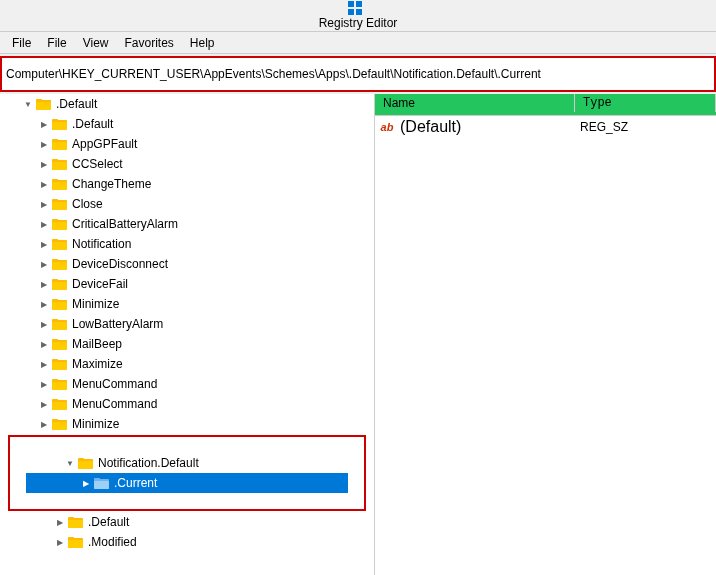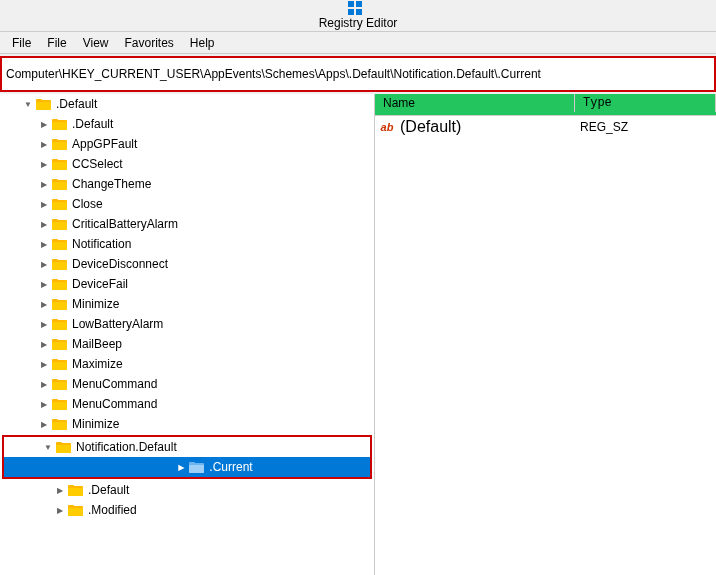--- a/index.html
+++ b/index.html
@@ -427,35 +427,35 @@
       <span class="folder-icon">
         <svg class="folder-svg" viewBox="0 0 16 14">
             <rect x="0" y="3" width="15" height="10" rx="1" fill="#FFB900"></rect>
             <rect x="0" y="5" width="15" height="8" rx="1" fill="#FFCC00"></rect>
             <rect x="0" y="2" width="6" height="3" rx="1" fill="#FFB900"></rect>
           </svg>
       </span>
       <span class="item-label">Minimize</span>
     </div>
 
-    <div style="border: 2px solid #cc0000; margin: 1px 2px; padding: 0;">
+    <div style="border: 2px solid #cc0000; margin: 1px 8px; padding: 16px;">
 
       <div class="tree-item indent-2" style="padding-left: 36px;">
         <span class="expand-arrow expanded"></span>
         <span class="folder-icon">
           <svg class="folder-svg" viewBox="0 0 16 14">
               <rect x="0" y="3" width="15" height="10" rx="1" fill="#FFB900"></rect>
               <rect x="0" y="5" width="15" height="8" rx="1" fill="#FFCC00"></rect>
               <rect x="0" y="2" width="6" height="3" rx="1" fill="#FFB900"></rect>
             </svg>
         </span>
         <span class="item-label">Notification.Default</span>
       </div>
 
-      <div class="tree-item selected" style="padding-left: 52px; justify-content: center;">
+      <div class="tree-item selected" style="padding-left: 52px;">
         <span class="expand-arrow collapsed" style="color:#fff;"></span>
         <span class="folder-icon">
           <svg class="folder-svg" viewBox="0 0 16 14">
               <rect x="0" y="3" width="15" height="10" rx="1" fill="#6cb4f0"></rect>
               <rect x="0" y="5" width="15" height="8" rx="1" fill="#9dcff7"></rect>
               <rect x="0" y="2" width="6" height="3" rx="1" fill="#6cb4f0"></rect>
             </svg>
         </span>
         <span class="item-label">.Current</span>
       </div>

